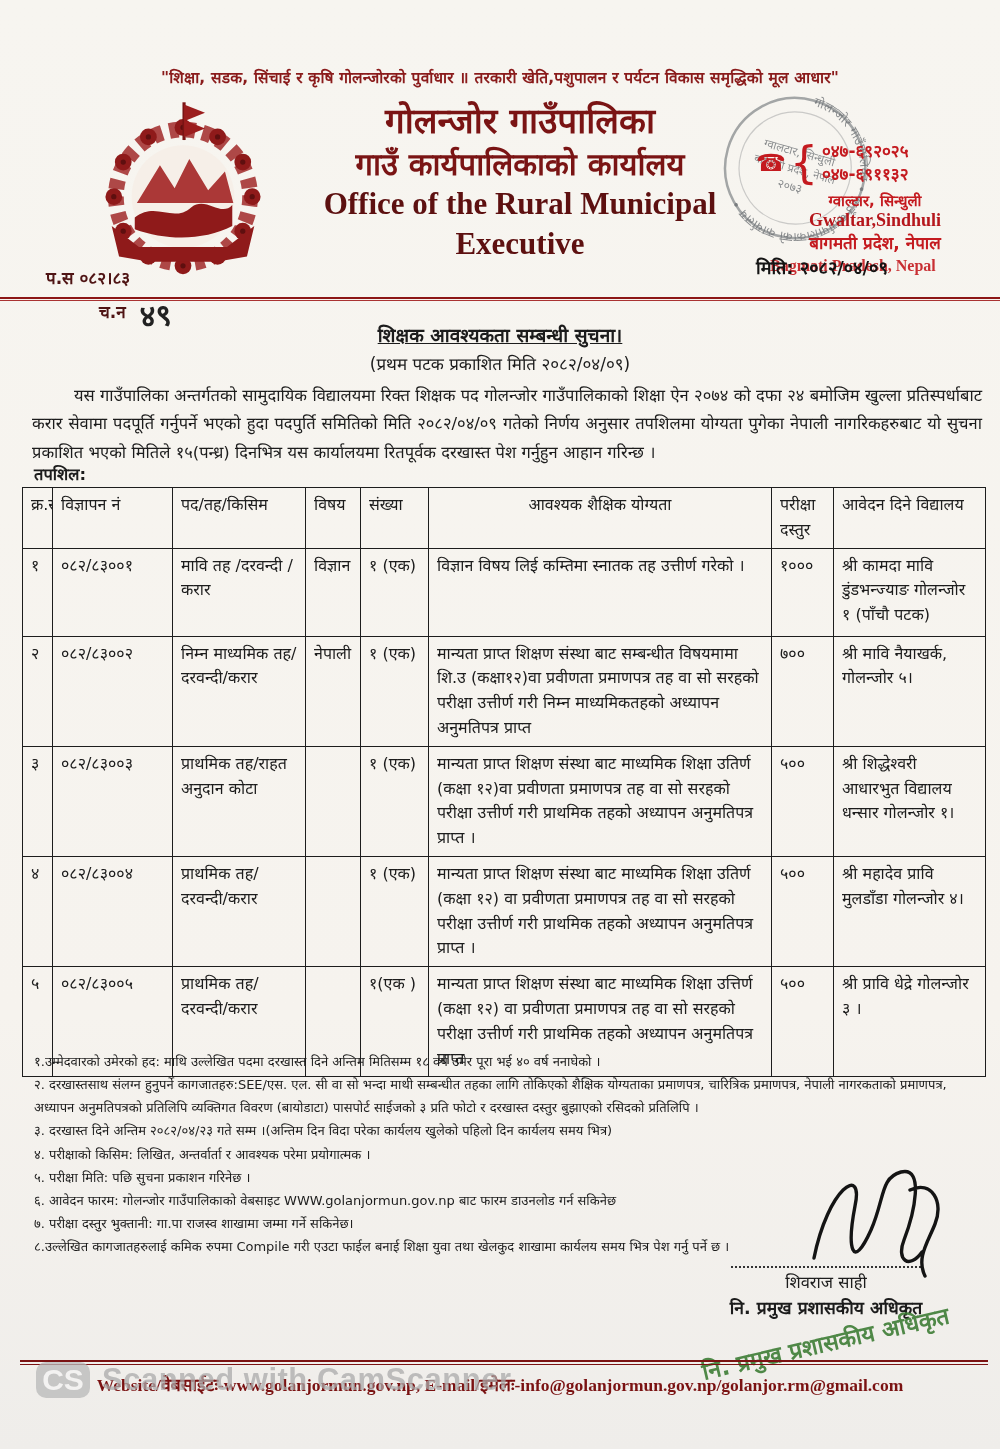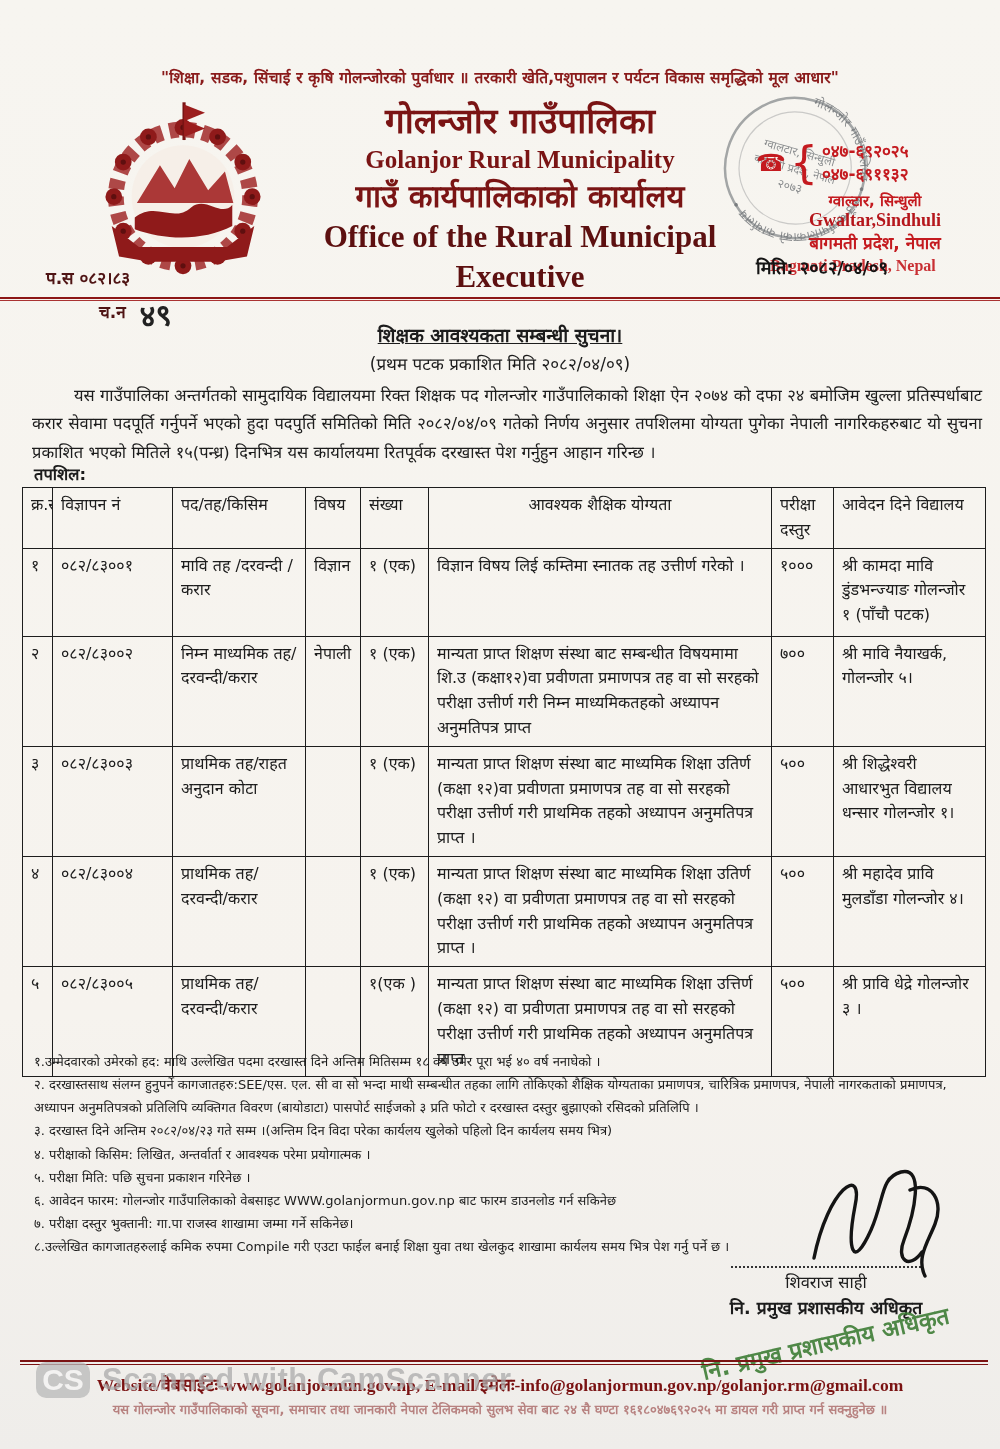--- a/index.html
+++ b/index.html
@@ -119,21 +119,20 @@
       <path d="M101 23 L121 31 L101 39 Z" fill="#9b1d1d"></path>
       <circle cx="100" cy="96" r="49" fill="#f6efe8"></circle>
       <path d="M56 102 L78 66 L92 88 L106 60 L124 90 L140 72 L148 102 Z" fill="#a32424" opacity="0.9"></path>
       <path d="M54 116 C75 100 90 122 108 106 C122 95 136 116 147 104 L147 124 C120 138 84 138 54 127 Z" fill="#8f1a1a"></path>
       <path d="M32 124 L58 144 L142 144 L168 124 L161 153 L132 158 L68 158 L39 153 Z" fill="#8f1a1a"></path>
     </svg>
   </div>
 
   <div class="head-center">
     <div class="np-title">गोलन्जोर गाउँपालिका</div>
-    <div class="en-title">Golanjor Rural Municipality</div>
     <div class="np-office">गाउँ कार्यपालिकाको कार्यालय</div>
     <div class="en-office">Office of the Rural Municipal Executive</div>
   </div>
 
   <div class="ink-stamp">
     <svg width="190" height="185" viewBox="0 0 190 185">
       <defs>
           <path id="ring" d="M95,27 a65,65 0 1,1 -0.1,0"></path>
         </defs>
       <circle cx="95" cy="92" r="70" fill="none" stroke="#60656a" stroke-width="2.5" opacity="0.65"></circle>
@@ -276,20 +275,19 @@
     <div class="sig-name">शिवराज साही</div>
     <div class="sig-title">नि. प्रमुख प्रशासकीय अधिकृत</div>
   </div>
 
   <div class="green-stamp">नि. प्रमुख प्रशासकीय अधिकृत</div>
 
   <div class="foot-line"></div>
   <div class="foot-web">
     <span>Website/वेबसाईटः-</span><span>www.golanjormun.gov.np,</span><span> E-mail/इमेलः-</span><span>info@golanjormun.gov.np/golanjor.rm@gmail.com</span>
   </div>
-  <div class="foot-info">यस गोलन्जोर गाउँपालिकाको सूचना, समाचार तथा जानकारी नेपाल टेलिकमको सुलभ सेवा बाट २४ सै घण्टा १६१८०४७६९२०२५ मा डायल गरी प्राप्त गर्न सक्नुहुनेछ ॥</div>
 
   <div class="cam">
     <div class="cs-badge">CS</div>
     <div class="cam-text">Scanned with CamScanner</div>
   </div>
 
 </div>
 
 </body></html>

